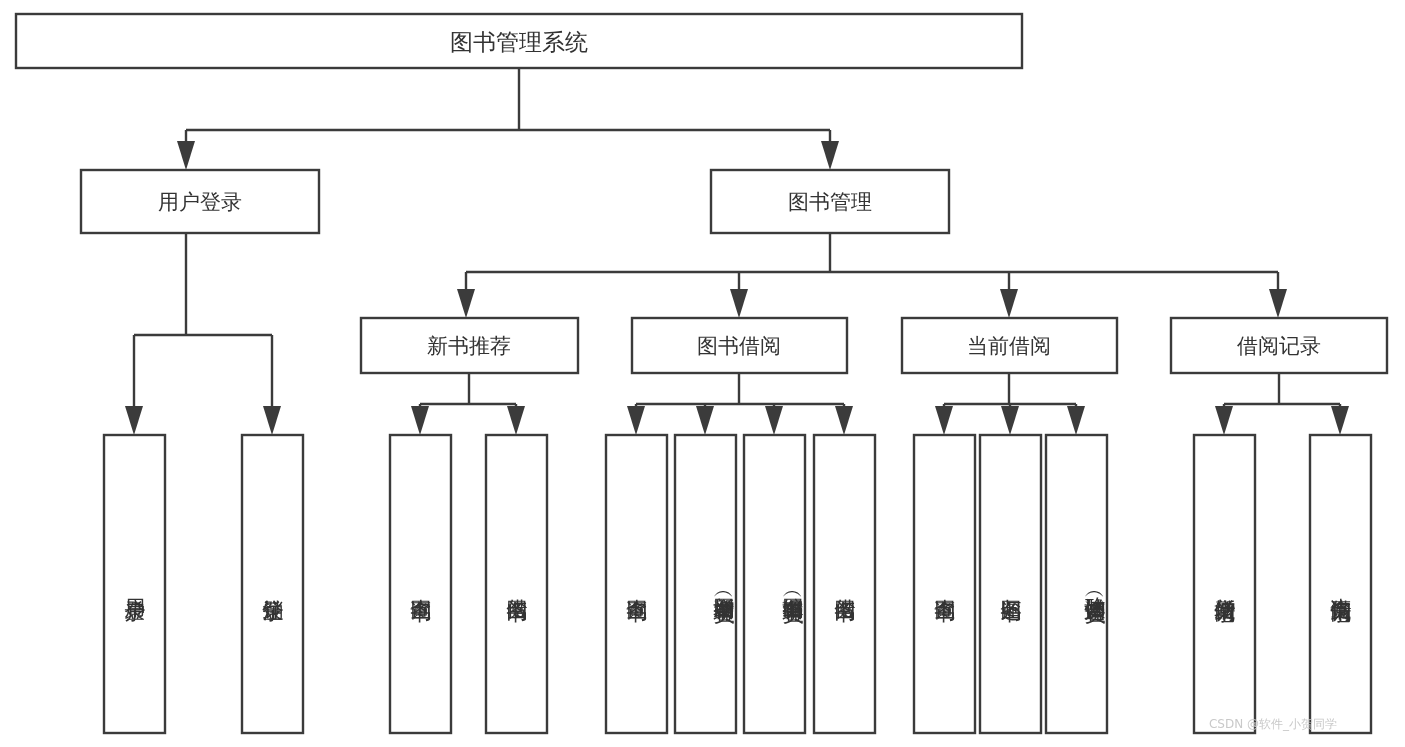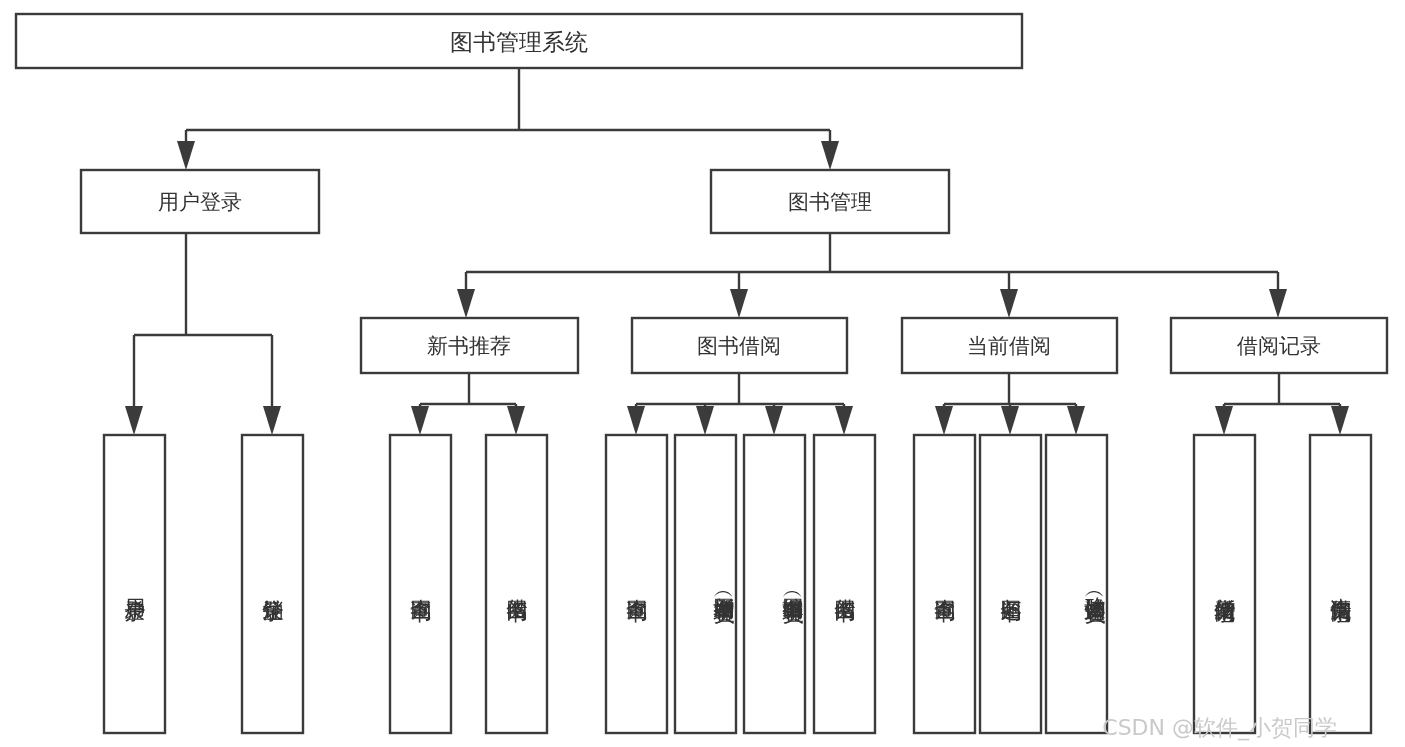--- a/index.html
+++ b/index.html
@@ -64,22 +64,22 @@
     color: #333333;
     line-height: 1.18;
     letter-spacing: 1px;
     white-space: nowrap;
     pointer-events: none;
     font-family: "DejaVu Sans", "Liberation Sans", sans-serif;
   }
   .watermark {
     position: absolute;
     right: 10px;
-    bottom: 4px;
-    font-size: 22px;
+    bottom: 14px;
+    font-size: 12px;
     color: #c9c9c9;
     font-family: "DejaVu Sans", "Liberation Sans", sans-serif;
     white-space: nowrap;
   }
 </style>
 </head>
 <body>
 
 <div id="diagram-root">
 

